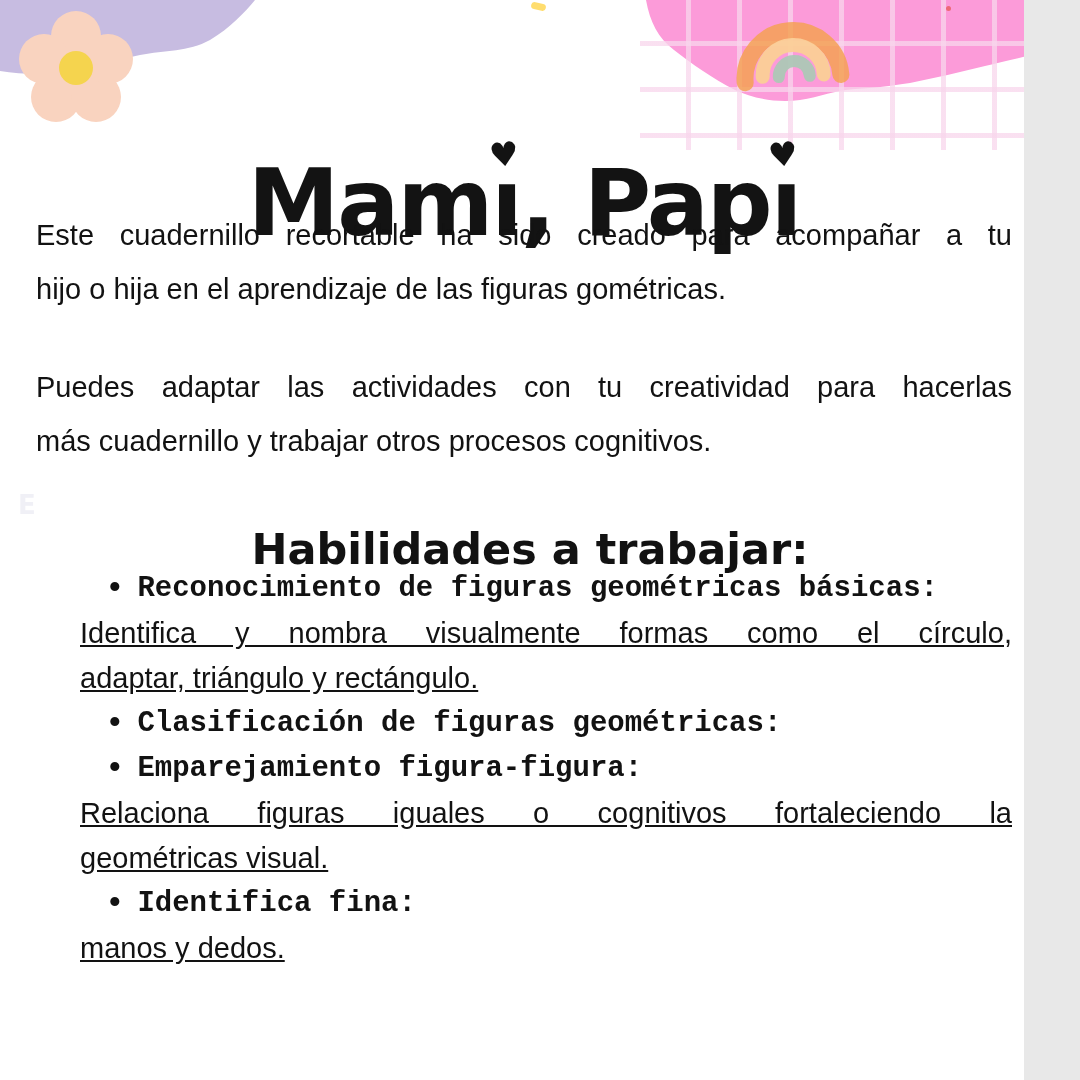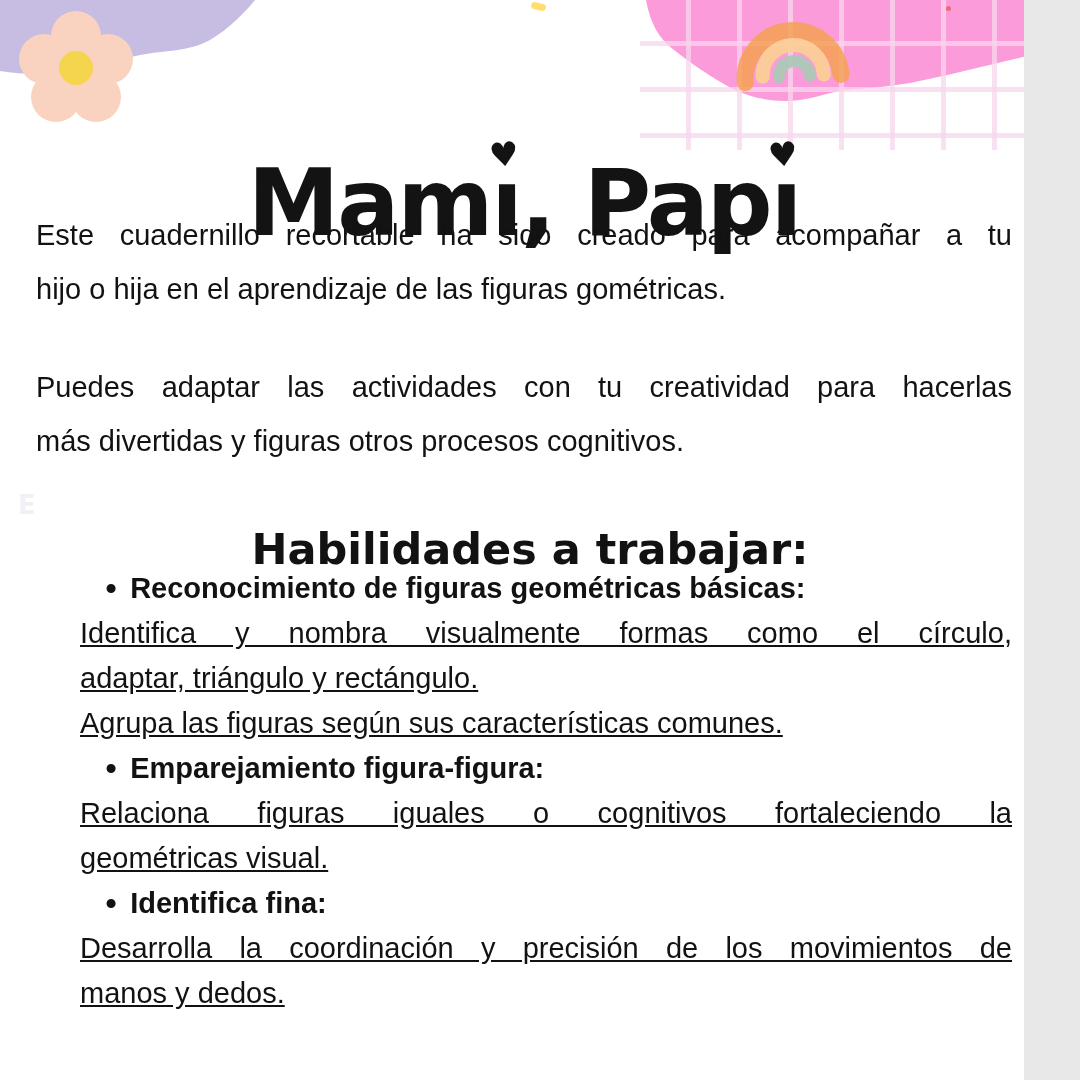--- a/index.html
+++ b/index.html
@@ -55,21 +55,21 @@
   #p1{top:208px;}
   #p2{top:360px;}
   #section-heading{
     position:absolute;top:486px;left:-10px;width:1080px;
     text-align:center;
     font-family:"DejaVu Sans",sans-serif;font-weight:bold;
     font-size:43px;line-height:1.3;color:#121212;
   }
   #skills{top:566px;}
   .skill-heading{
-    font-family:Liberation Sans, sans-serif;font-weight:bold;
+    font-family:Liberation Mono, monospace;font-weight:bold;
     font-size:29px;line-height:45px;
     padding-left:70px;
   }
   .bullet{display:inline-block;margin-right:14px;transform:scale(1.1);}
   .skill-body{padding-left:44px;}
 </style>
 </head>
 <body>
 
 <div class="page">
@@ -110,51 +110,48 @@
     <span>Mam</span><span class="iwrap"><span>ı</span><span class="tittle-heart">♥</span></span><span>, Pap</span><span class="iwrap"><span>ı</span><span class="tittle-heart">♥</span></span>
   </h1>
 
   <div id="p1" class="textblock">
     <div class="line stretch">Este cuadernillo recortable ha sido creado para acompañar a tu</div>
     <div class="line">hijo o hija en el aprendizaje de las figuras gométricas.</div>
   </div>
 
   <div id="p2" class="textblock">
     <div class="line stretch">Puedes adaptar las actividades con tu creatividad para hacerlas</div>
-    <div class="line">más divertidas y figuras otros procesos cognitivos.</div>
+    <div class="line">más cuadernillo y trabajar otros procesos cognitivos.</div>
   </div>
 
   <h2 id="section-heading">Habilidades a trabajar:</h2>
 
   <div id="skills" class="textblock">
 
     <div class="skill-item">
       <div class="skill-heading"><span class="bullet">•</span><span>Reconocimiento de figuras geométricas básicas:</span></div>
       <div class="skill-body">
         <div class="s-line stretch">Identifica y nombra visualmente formas como el círculo,</div>
         <div class="s-line">adaptar, triángulo y rectángulo.</div>
       </div>
     </div>
 
     <div class="skill-item">
-      <div class="skill-body">
-        <div class="s-line">Agrupa las figuras según sus características comunes.</div>
-      </div>
+      <div class="skill-heading"><span class="bullet">•</span><span>Clasificación de figuras geométricas:</span></div>
     </div>
 
     <div class="skill-item">
       <div class="skill-heading"><span class="bullet">•</span><span>Emparejamiento figura-figura:</span></div>
       <div class="skill-body">
         <div class="s-line stretch">Relaciona figuras iguales o cognitivos fortaleciendo la</div>
         <div class="s-line">geométricas visual.</div>
       </div>
     </div>
 
     <div class="skill-item">
       <div class="skill-heading"><span class="bullet">•</span><span>Identifica fina:</span></div>
       <div class="skill-body">
-        <div class="s-line stretch">Desarrolla la coordinación y precisión de los movimientos de</div>
         <div class="s-line">manos y dedos.</div>
       </div>
     </div>
 
   </div>
 </div>
 
 </body></html>

